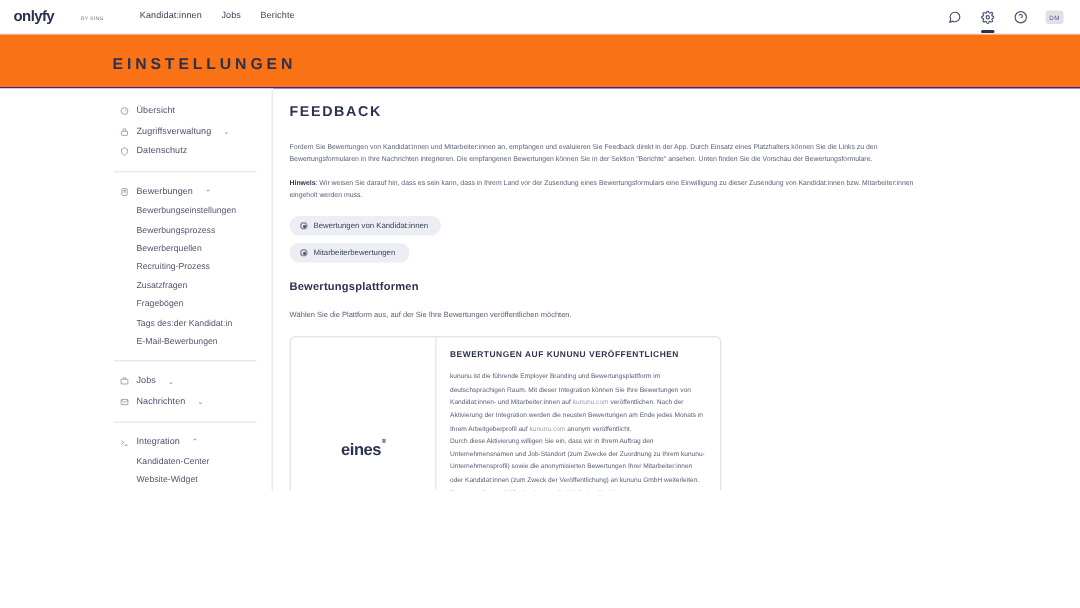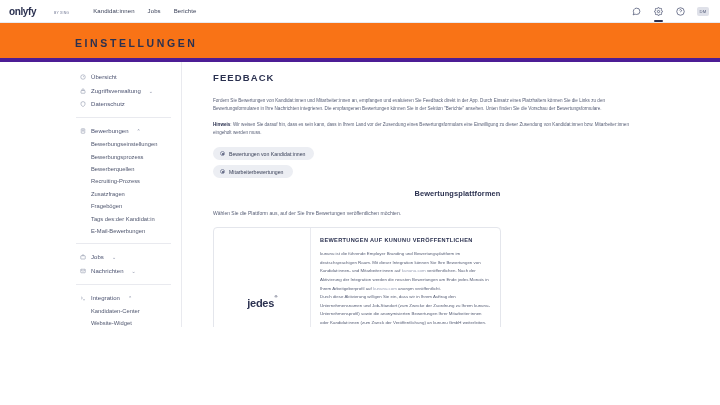--- a/index.html
+++ b/index.html
@@ -78,22 +78,21 @@
     font-size: 10.5px;
     font-weight: 700;
     letter-spacing: 2.6px;
     color: #2b3150;
   }
 
   
   .body-split {
     display: flex;
     height: 269px;
-    border-top: 4px solid #4c1d95;
-    gap: 20px;
+    border-top: 1px solid #4c1d95;
   }
   .sidebar {
     width: 182px;
     min-width: 182px;
     border-right: 1px solid #e9eaef;
     padding: 8px 0 0 0;
     background: #fff;
     overflow: hidden;
   }
   .side-group { padding: 0 0 0 0; }
@@ -184,21 +183,20 @@
     border-radius: 50%;
     background: #4a5170;
   }
 
   h3.sub-title {
     margin-top: 11px;
     font-size: 7.4px;
     font-weight: 700;
     color: #2b3150;
     letter-spacing: 0.15px;
-    text-align: center;
   }
   p.choose {
     margin-top: 12px;
     font-size: 5px;
     color: #5a6178;
   }
 
   
   .card {
     margin-top: 11px;
@@ -424,21 +422,21 @@
         <span>Mitarbeiterbewertungen</span>
       </div>
     </div>
 
     <h3 class="sub-title">Bewertungsplattformen</h3>
     <p class="choose">Wählen Sie die Plattform aus, auf der Sie Ihre Bewertungen veröffentlichen möchten.</p>
 
     <div class="card">
       <div class="card-left">
         <div class="kununu-logo">
-          <span>jedes</span><sup>®</sup>
+          <span>eines</span><sup>®</sup>
         </div>
       </div>
       <div class="card-right">
         <div class="card-head">BEWERTUNGEN AUF KUNUNU VERÖFFENTLICHEN</div>
         <div class="card-body">
           <span>kununu ist die führende Employer Branding und Bewertungsplattform im deutschsprachigen Raum. Mit dieser Integration können Sie Ihre Bewertungen von Kandidat:innen- und Mitarbeiter:innen auf </span><a class="lnk" href="#">kununu.com</a><span> veröffentlichen. Nach der Aktivierung der Integration werden die neusten Bewertungen am Ende jedes Monats in Ihrem Arbeitgeberprofil auf </span><a class="lnk" href="#">kununu.com</a><span> anonym veröffentlicht.</span><br>
           <span>Durch diese Aktivierung willigen Sie ein, dass wir in Ihrem Auftrag den Unternehmensnamen und Job-Standort (zum Zwecke der Zuordnung zu Ihrem kununu-Unternehmensprofil) sowie die anonymisierten Bewertungen Ihrer Mitarbeiter:innen oder Kandidat:innen (zum Zweck der Veröffentlichung) an kununu GmbH weiterleiten. Die anwendbaren AGBs der kununu GmbH finden Sie hier: </span><a class="lnk" href="#">https://www.kununu.com/at/info/agb</a>
         </div>
         <button class="deact-btn">
           <span>

